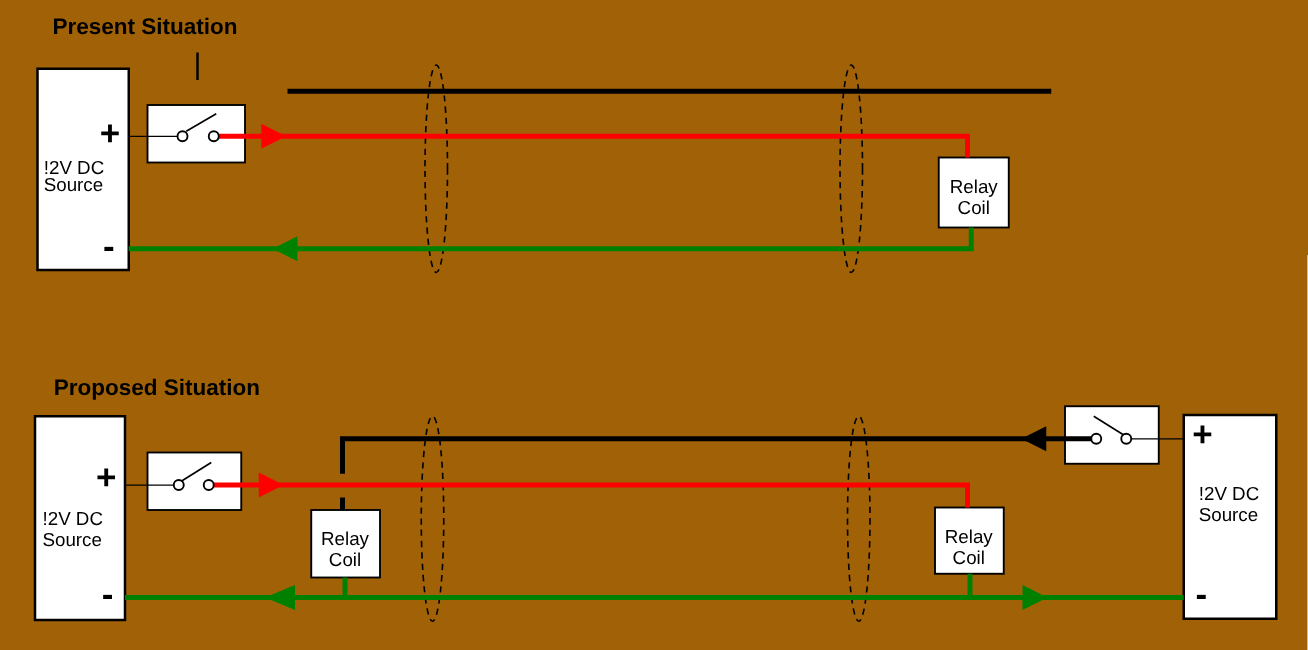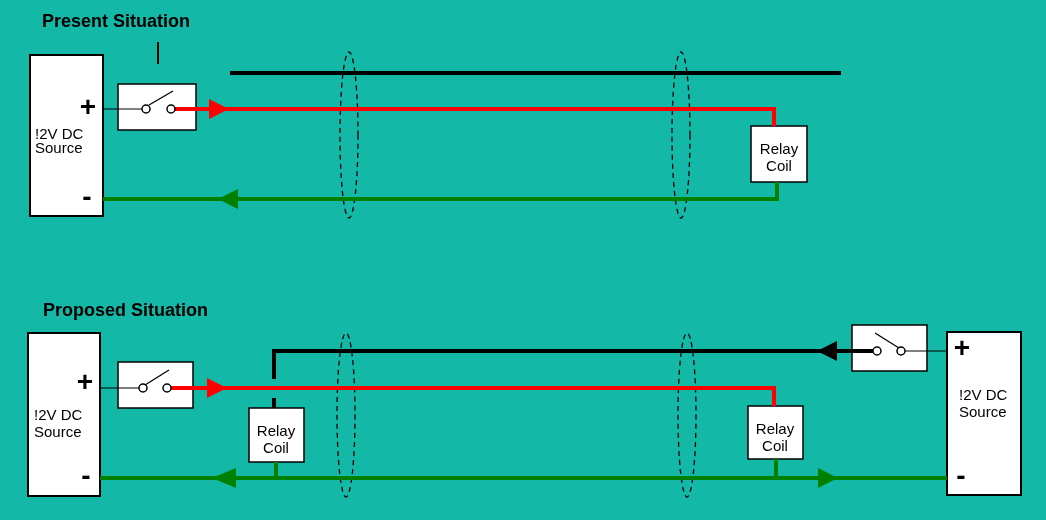--- a/index.html
+++ b/index.html
@@ -1,16 +1,16 @@
 <!DOCTYPE html>
 <html><head>
 <meta charset="utf-8">
 <style>
   html, body { margin: 0; padding: 0; background: #ffffff; }
-  .canvas { position: relative; width: 1046px; height: 520px; background: #14b8a6; overflow: hidden; }
+  .canvas { position: relative; width: 1046px; height: 520px; background: #a16207; overflow: hidden; }
   svg { display: block; }
   text { font-family: "Liberation Sans", "DejaVu Sans", sans-serif; fill: #000; }
   .title       { font-size: 18px; font-weight: bold; }
   .label       { font-size: 15px; }
   .relay-label { font-size: 15px; text-anchor: middle; }
   .term        { font-size: 28px; font-weight: bold; text-anchor: middle; }
   .box         { fill: #ffffff; stroke: #000000; }
   .bw2         { stroke-width: 2; }
   .bw15        { stroke-width: 1.5; }
   .wire        { fill: none; stroke-width: 4; }

